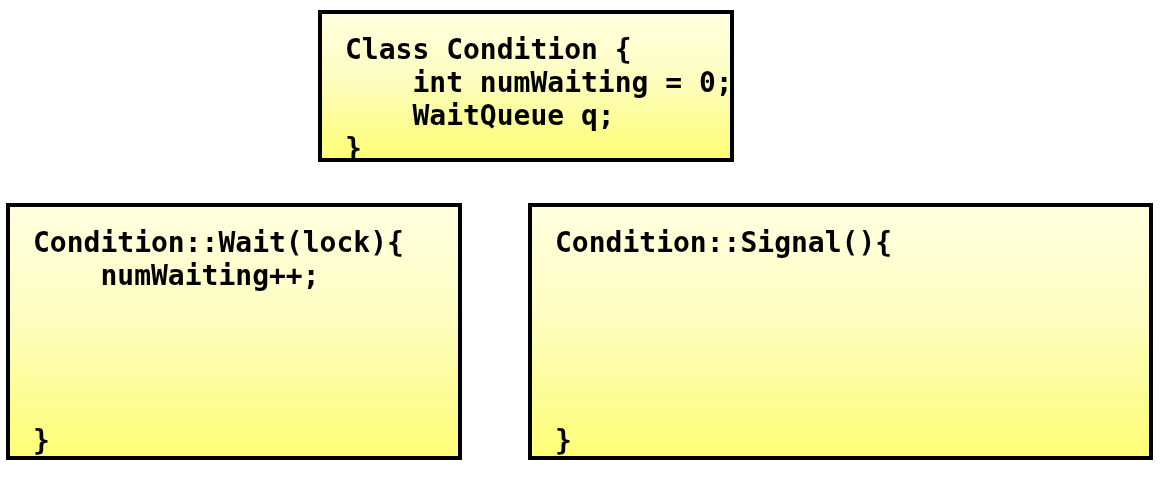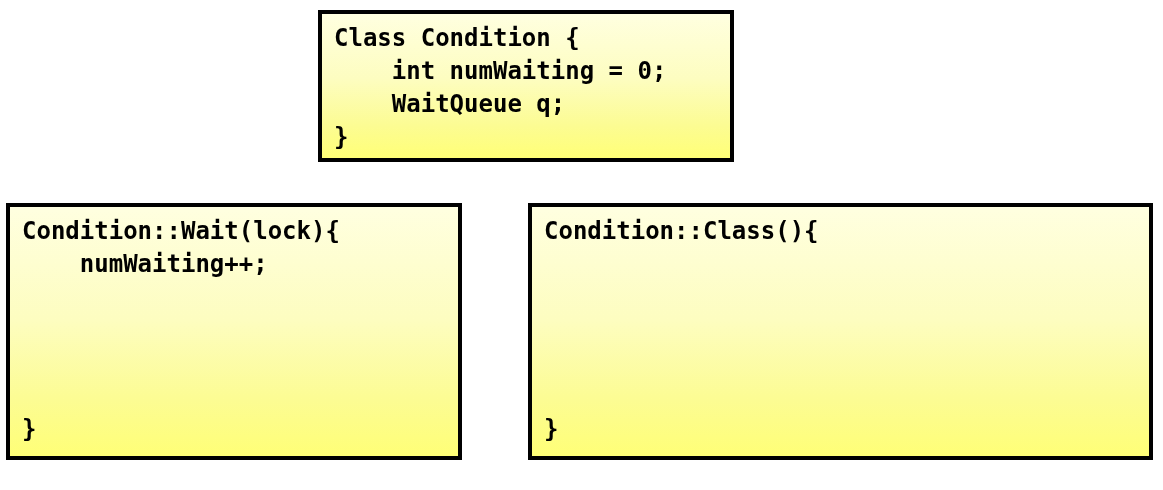--- a/index.html
+++ b/index.html
@@ -17,24 +17,24 @@
 
   .code-box {
     position: absolute;
     box-sizing: border-box;
     border: 4px solid #000000;
     background-image: linear-gradient(to bottom, #ffffe0 0%, #fdfdc0 45%, #fcfc92 78%, #ffff77 100%);
     overflow: hidden;
   }
 
   .code-body {
-    margin: 0;
+    margin: 11px;
     padding: 8px 0 0 12px;
     font-family: "DejaVu Sans Mono", "Liberation Mono", monospace;
-    font-size: 24px;
+    font-size: 28px;
     line-height: 33px;
     font-weight: bold;
     color: #000000;
     white-space: pre;
     letter-spacing: 0px;
   }
 
   
   #box-class {
     left: 318px;
@@ -73,20 +73,20 @@
   <pre class="code-body">Condition::Wait(lock){
     numWaiting++;
 
 
 
 
 }</pre>
 </div>
 
 <div class="code-box" id="box-signal">
-  <pre class="code-body">Condition::Class(){
+  <pre class="code-body">Condition::Signal(){
 
 
 
 
 
 }</pre>
 </div>
 
 </body></html>

